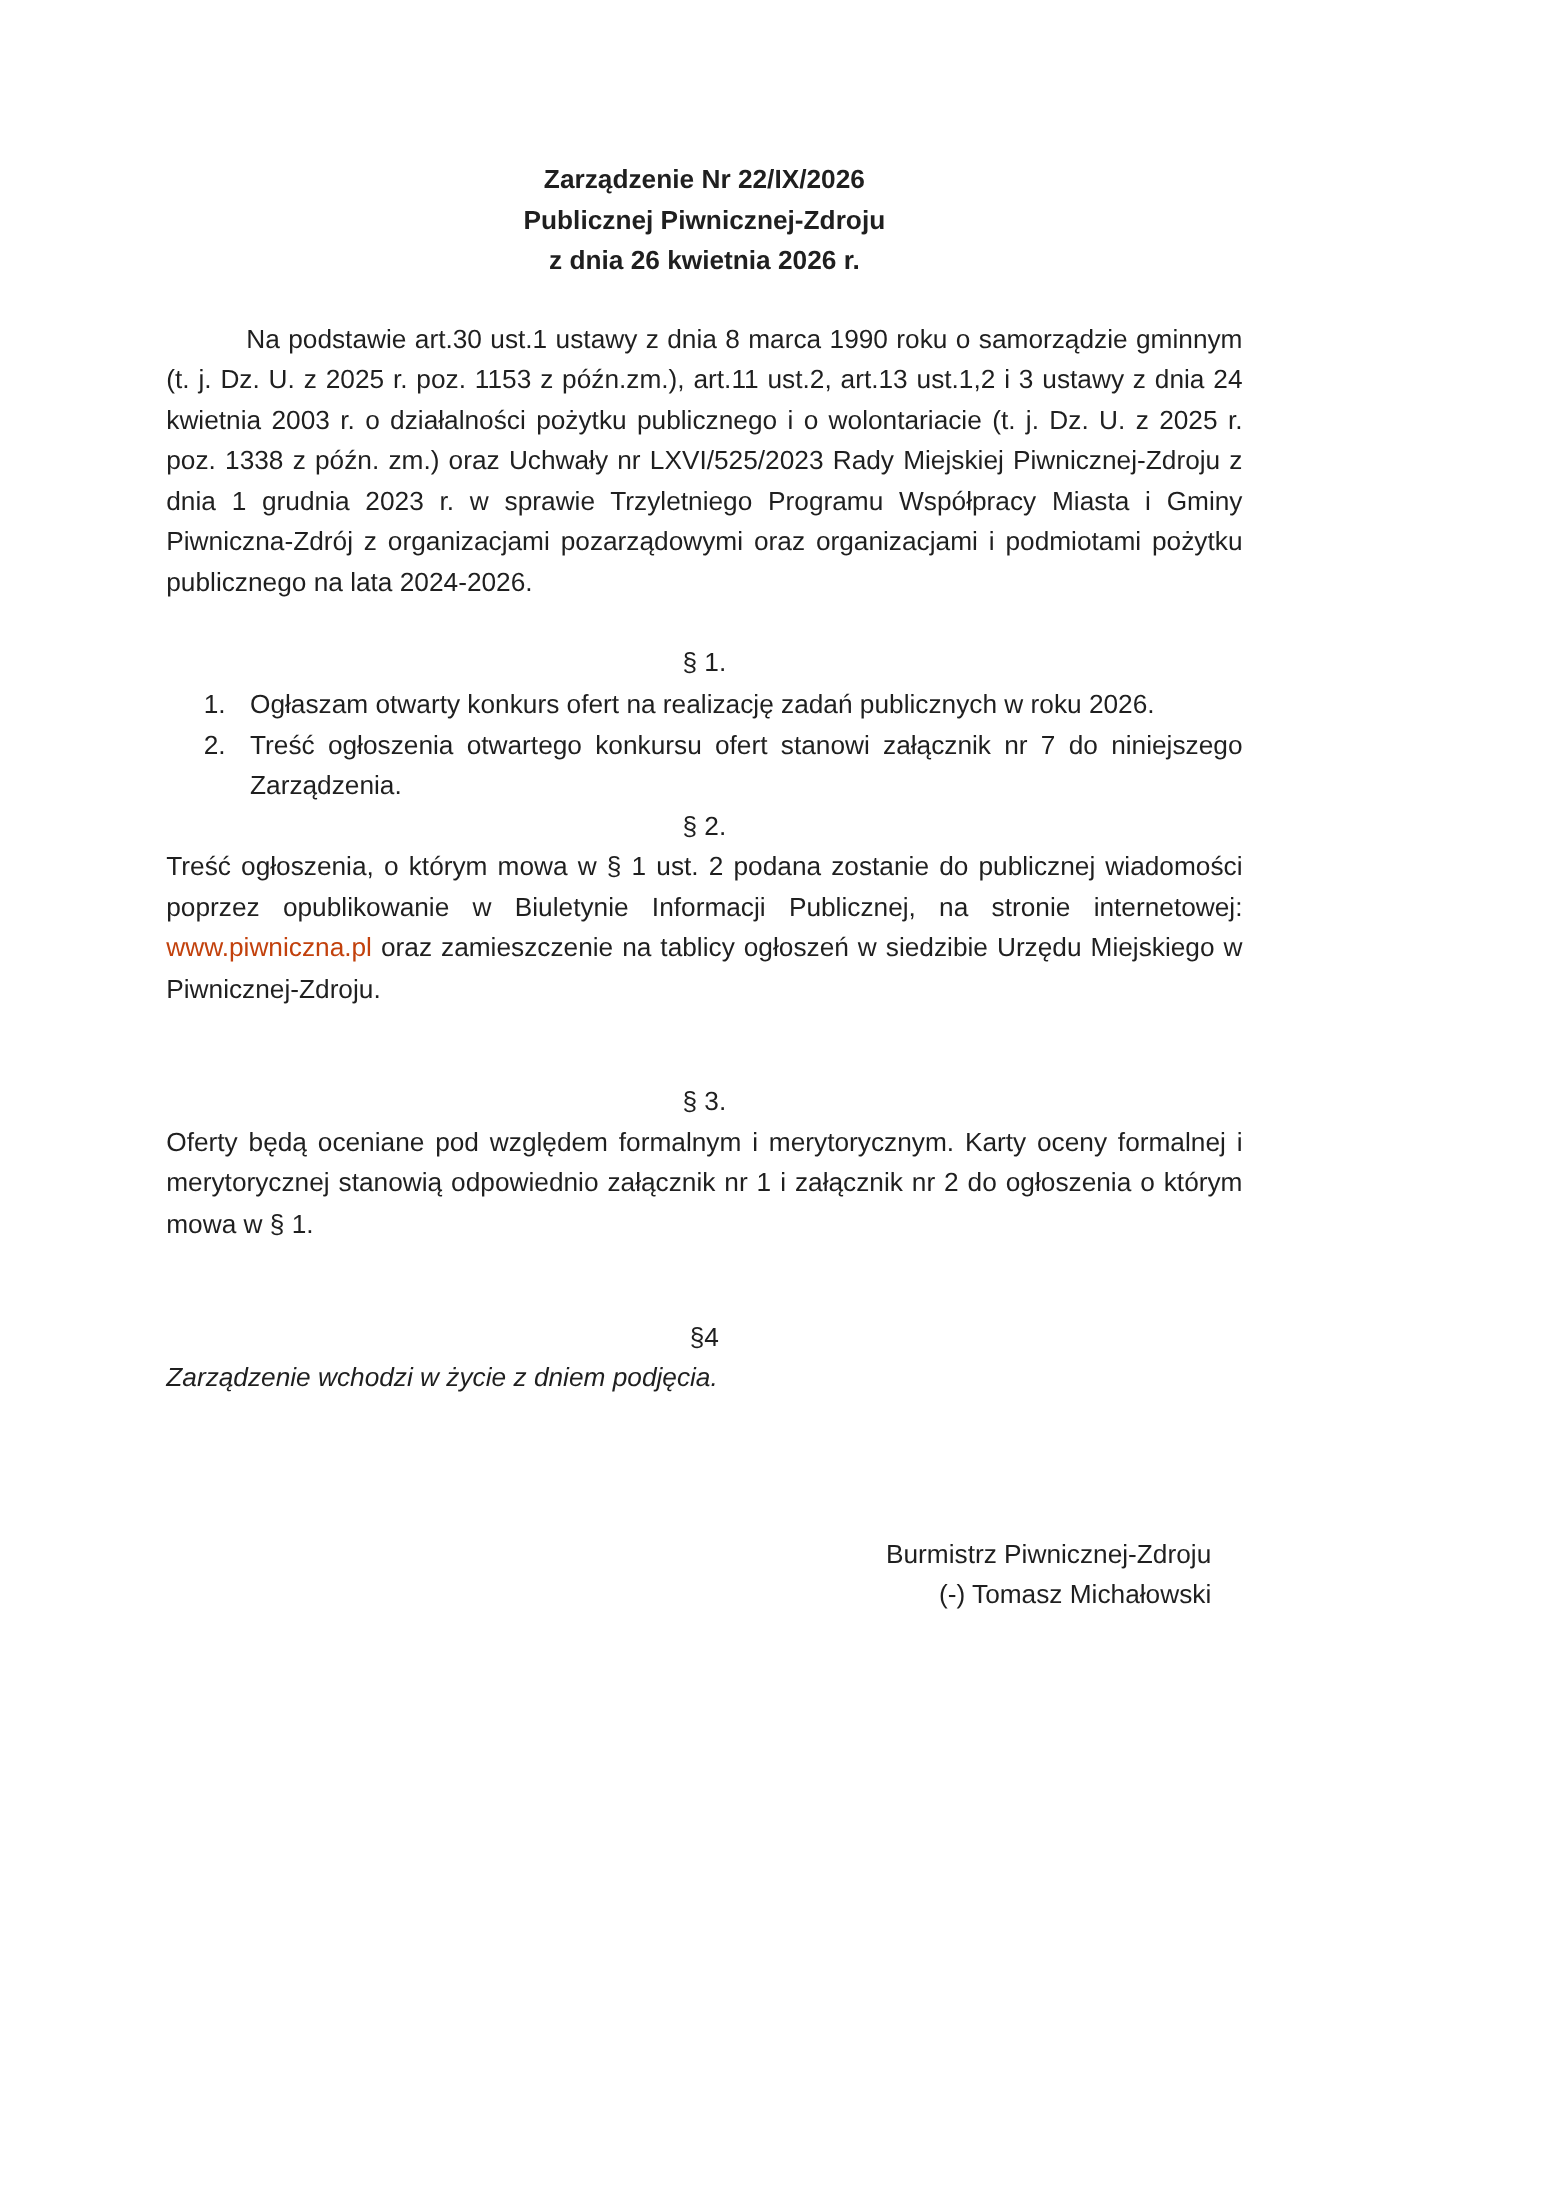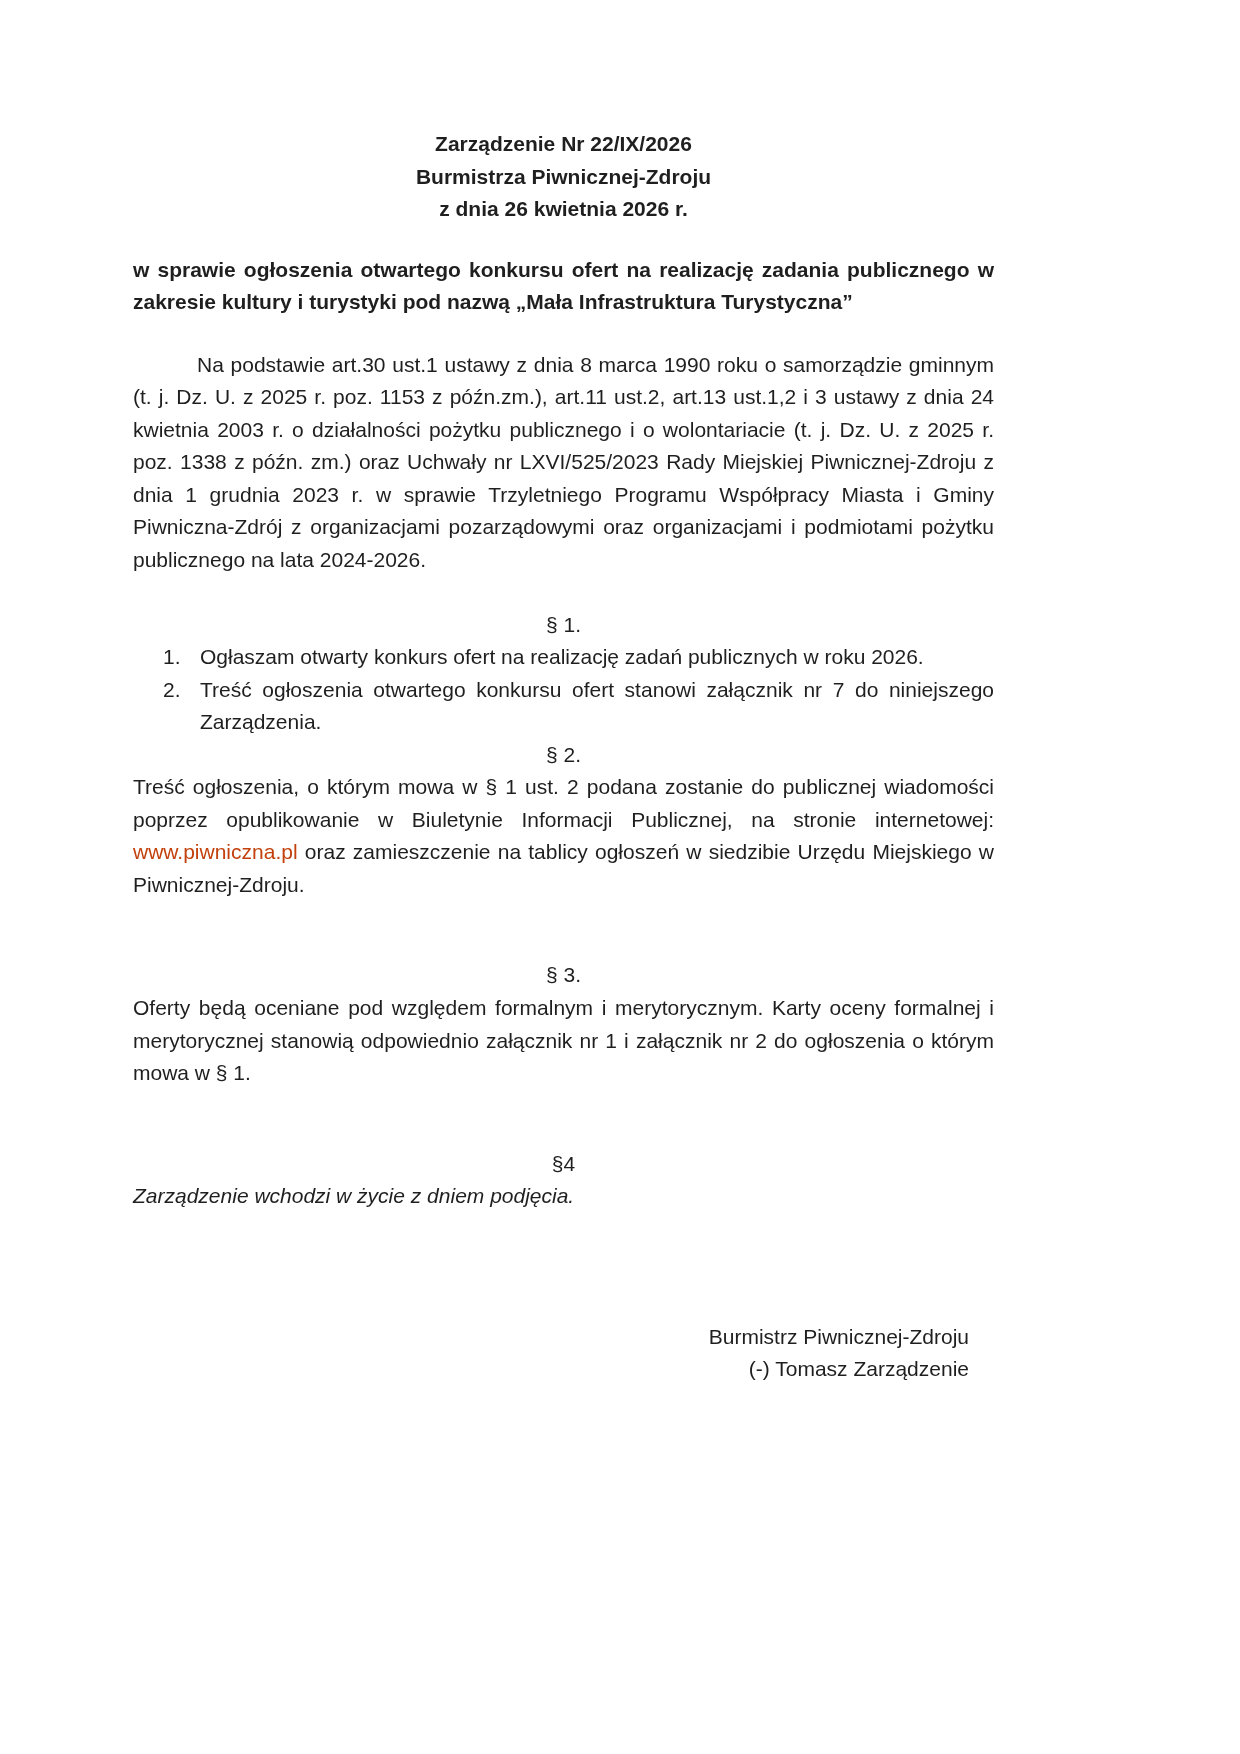--- a/index.html
+++ b/index.html
@@ -48,25 +48,24 @@
     text-align: right;
   }
 </style>
 </head>
 <body>
 
 <div class="page">
 
   <div class="doc-title">
     <div>Zarządzenie Nr 22/IX/2026</div>
-    <div>Burmistrza Piwnicznej-Zdroju</div>
+    <div>Publicznej Piwnicznej-Zdroju</div>
     <div>z dnia 26 kwietnia 2026 r.</div>
   </div>
 
-  <p class="subject">w sprawie ogłoszenia otwartego konkursu ofert na realizację zadania publicznego w zakresie kultury  i turystyki pod nazwą „Mała Infrastruktura Turystyczna”</p>
 
   <p class="legal-basis">Na podstawie art.30 ust.1 ustawy z dnia 8 marca  1990 roku o samorządzie gminnym (t. j. Dz. U. z 2025 r. poz. 1153 z późn.zm.), art.11 ust.2, art.13 ust.1,2 i 3 ustawy z dnia 24 kwietnia 2003 r. o działalności pożytku publicznego i o wolontariacie (t. j. Dz. U. z 2025 r. poz. 1338 z późn. zm.) oraz Uchwały nr LXVI/525/2023 Rady Miejskiej Piwnicznej-Zdroju z dnia 1 grudnia 2023 r. w sprawie Trzyletniego Programu Współpracy Miasta i Gminy Piwniczna-Zdrój z organizacjami pozarządowymi oraz organizacjami i podmiotami pożytku publicznego na lata 2024-2026.</p>
 
   <div class="para-heading gap-1">§ 1.</div>
 
   <div class="list">
     <div class="list-item">
       <span class="item-number">1.</span>
       <span class="item-text">Ogłaszam otwarty konkurs ofert na realizację zadań publicznych w roku 2026.</span>
     </div>
@@ -83,16 +82,16 @@
   <div class="para-heading gap-2">§ 3.</div>
 
   <p class="body-para">Oferty będą oceniane pod względem formalnym i merytorycznym. Karty oceny formalnej i merytorycznej stanowią odpowiednio załącznik nr 1 i załącznik nr 2 do ogłoszenia o którym mowa w § 1.</p>
 
   <div class="para-heading gap-2">§4</div>
 
   <p class="single-line">Zarządzenie wchodzi w życie z dniem podjęcia.</p>
 
   <div class="signature">
     <div>Burmistrz Piwnicznej-Zdroju</div>
-    <div>(-) Tomasz Zarządzenie</div>
+    <div>(-) Tomasz Michałowski</div>
   </div>
 
 </div>
 
 </body></html>

